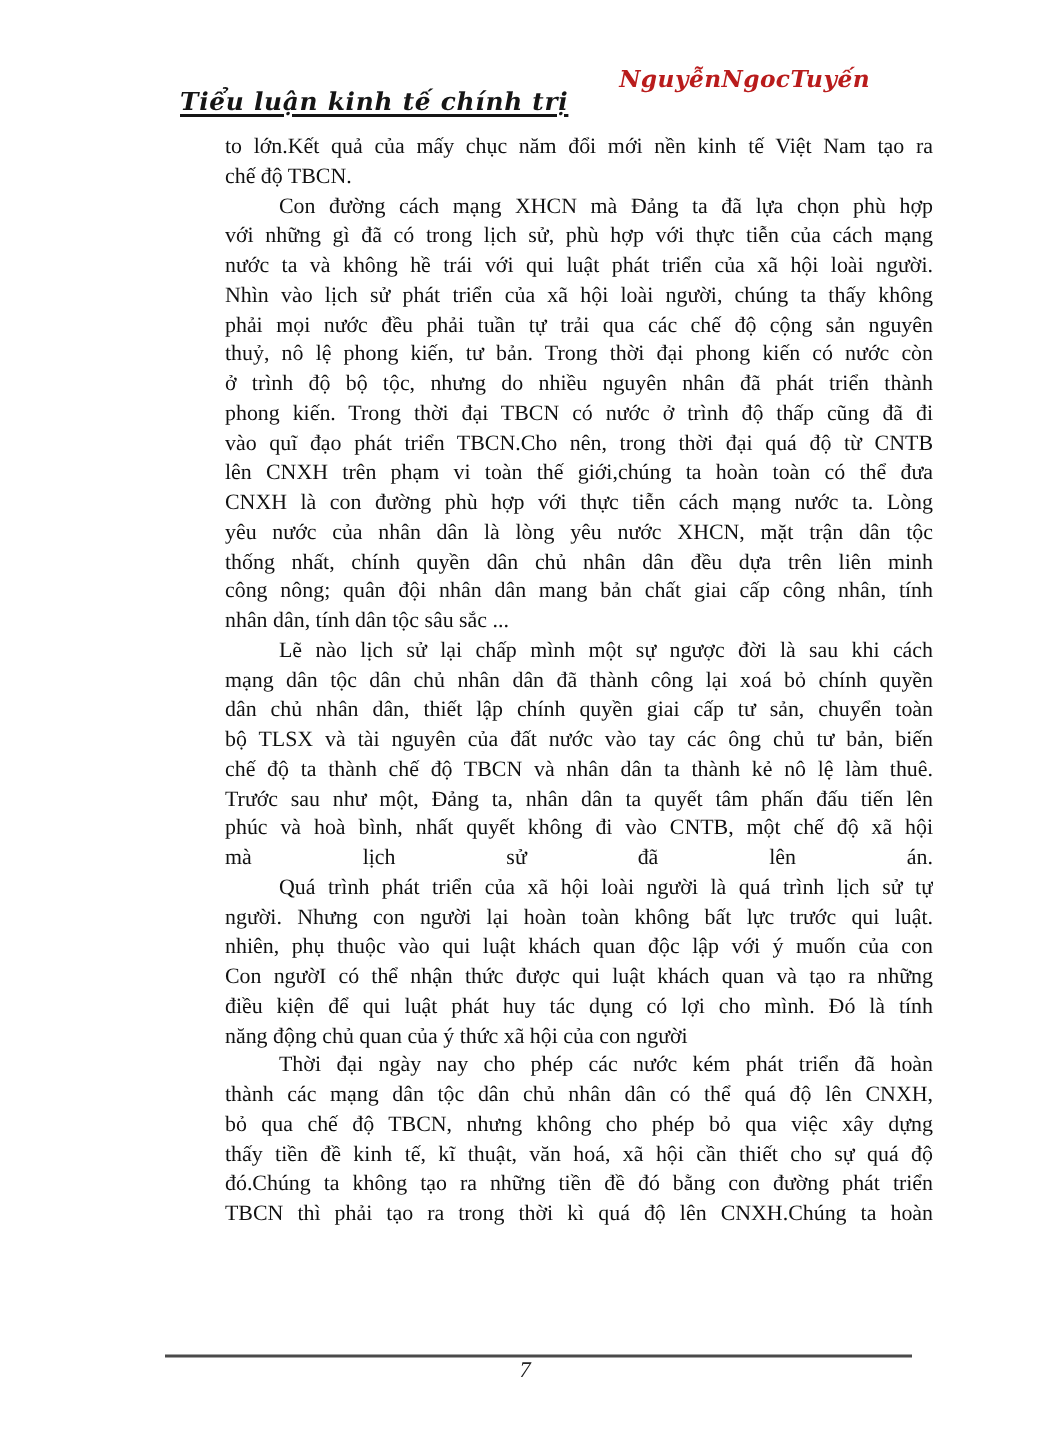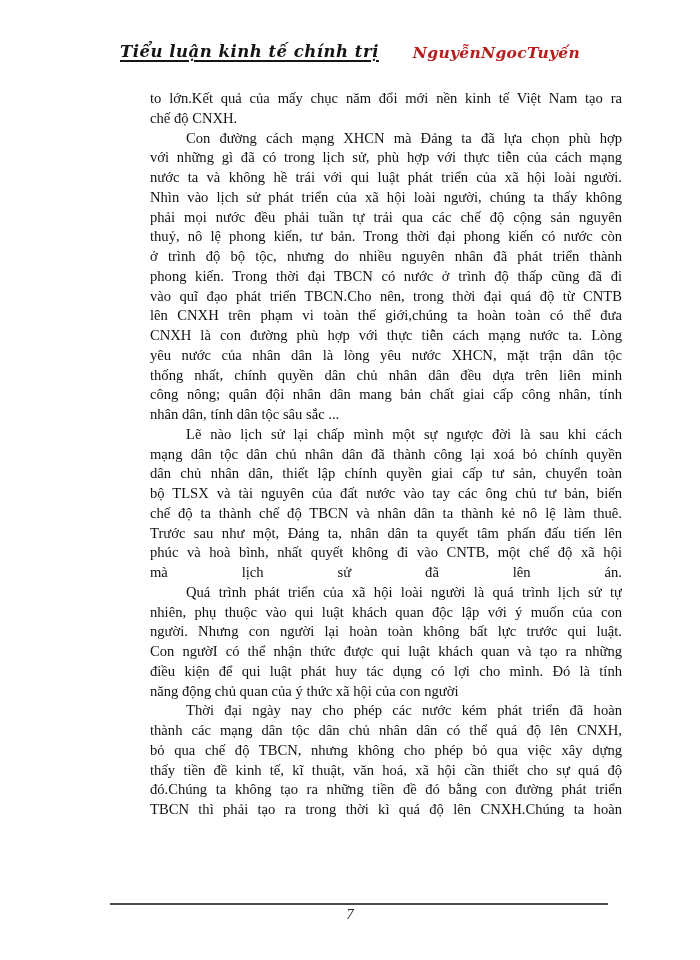--- a/index.html
+++ b/index.html
@@ -20,21 +20,21 @@
   .header {
     position: absolute;
     top: 42px;
     left: 0;
     right: 0;
     height: 24px;
   }
   .header-title {
     position: absolute;
     left: 120px;
-    top: 0;
+    top: 16px;
     font-family: "DejaVu Serif", serif;
     font-style: italic;
     font-weight: bold;
     font-size: 16.5px;
     letter-spacing: 0.5px;
     text-decoration: underline;
     text-decoration-thickness: 1.5px;
     text-underline-offset: 3px;
     color: #151515;
   }
@@ -97,21 +97,21 @@
 
 <div class="page">
 
   <div class="header">
     <span class="header-title">Tiểu luận kinh tế chính trị</span>
     <span class="header-author">NguyễnNgocTuyến</span>
   </div>
 
   <div class="doc-body">
       <div class="line">to lớn.Kết quả của mấy chục năm đổi mới nền kinh tế Việt Nam tạo ra</div>
-      <div class="line para-end">chế độ CNXH.</div>
+      <div class="line para-end">chế độ TBCN.</div>
       <div class="line indent">Con đường cách mạng XHCN mà Đảng ta đã lựa chọn phù hợp</div>
       <div class="line">với những gì đã có trong lịch sử, phù hợp với thực tiễn của cách mạng</div>
       <div class="line">nước ta và không hề trái với qui luật phát triển của xã hội loài người.</div>
       <div class="line">Nhìn vào lịch sử phát triển của xã hội loài người, chúng ta thấy không</div>
       <div class="line">phải mọi nước đều phải tuần tự trải qua các chế độ cộng sản nguyên</div>
       <div class="line">thuỷ, nô lệ phong kiến, tư bản. Trong thời đại phong kiến có nước còn</div>
       <div class="line">ở trình độ bộ tộc, nhưng do nhiều nguyên nhân đã phát triển thành</div>
       <div class="line">phong kiến. Trong thời đại TBCN có nước ở trình độ thấp cũng đã đi</div>
       <div class="line">vào quĩ đạo phát triển TBCN.Cho nên, trong thời đại quá độ từ CNTB</div>
       <div class="line">lên CNXH trên phạm vi toàn thế giới,chúng ta hoàn toàn có thể đưa</div>
@@ -122,22 +122,22 @@
       <div class="line para-end">nhân dân, tính dân tộc sâu sắc ...</div>
       <div class="line indent">Lẽ nào lịch sử lại chấp mình một sự ngược đời là sau khi cách</div>
       <div class="line">mạng dân tộc dân chủ nhân dân đã thành công lại xoá bỏ chính quyền</div>
       <div class="line">dân chủ nhân dân, thiết lập chính quyền giai cấp tư sản, chuyển toàn</div>
       <div class="line">bộ TLSX và tài nguyên của đất nước vào tay các ông chủ tư bản, biến</div>
       <div class="line">chế độ ta thành chế độ TBCN và nhân dân ta thành kẻ nô lệ làm thuê.</div>
       <div class="line">Trước sau như một, Đảng ta, nhân dân ta quyết tâm phấn đấu tiến lên</div>
       <div class="line">phúc và hoà bình, nhất quyết không đi vào CNTB, một chế độ xã hội</div>
       <div class="line">mà lịch sử đã lên án.</div>
       <div class="line indent">Quá trình phát triển của xã hội loài người là quá trình lịch sử tự</div>
+      <div class="line">người. Nhưng con người lại hoàn toàn không bất lực trước qui luật.</div>
       <div class="line">nhiên, phụ thuộc vào qui luật khách quan độc lập với ý muốn của con</div>
-      <div class="line">người. Nhưng con người lại hoàn toàn không bất lực trước qui luật.</div>
       <div class="line">Con ngườI có thể nhận thức được qui luật khách quan và tạo ra những</div>
       <div class="line">điều kiện để qui luật phát huy tác dụng có lợi cho mình. Đó là tính</div>
       <div class="line para-end">năng động chủ quan của ý thức xã hội của con người</div>
       <div class="line indent">Thời đại ngày nay cho phép các nước kém phát triển đã hoàn</div>
       <div class="line">thành các mạng dân tộc dân chủ nhân dân có thể quá độ lên CNXH,</div>
       <div class="line">bỏ qua chế độ TBCN, nhưng không cho phép bỏ qua việc xây dựng</div>
       <div class="line">thấy tiền đề kinh tế, kĩ thuật, văn hoá, xã hội cần thiết cho sự quá độ</div>
       <div class="line">đó.Chúng ta không tạo ra những tiền đề đó bằng con đường phát triển</div>
       <div class="line">TBCN thì phải tạo ra trong thời kì quá độ lên CNXH.Chúng ta hoàn</div>
     </div>

